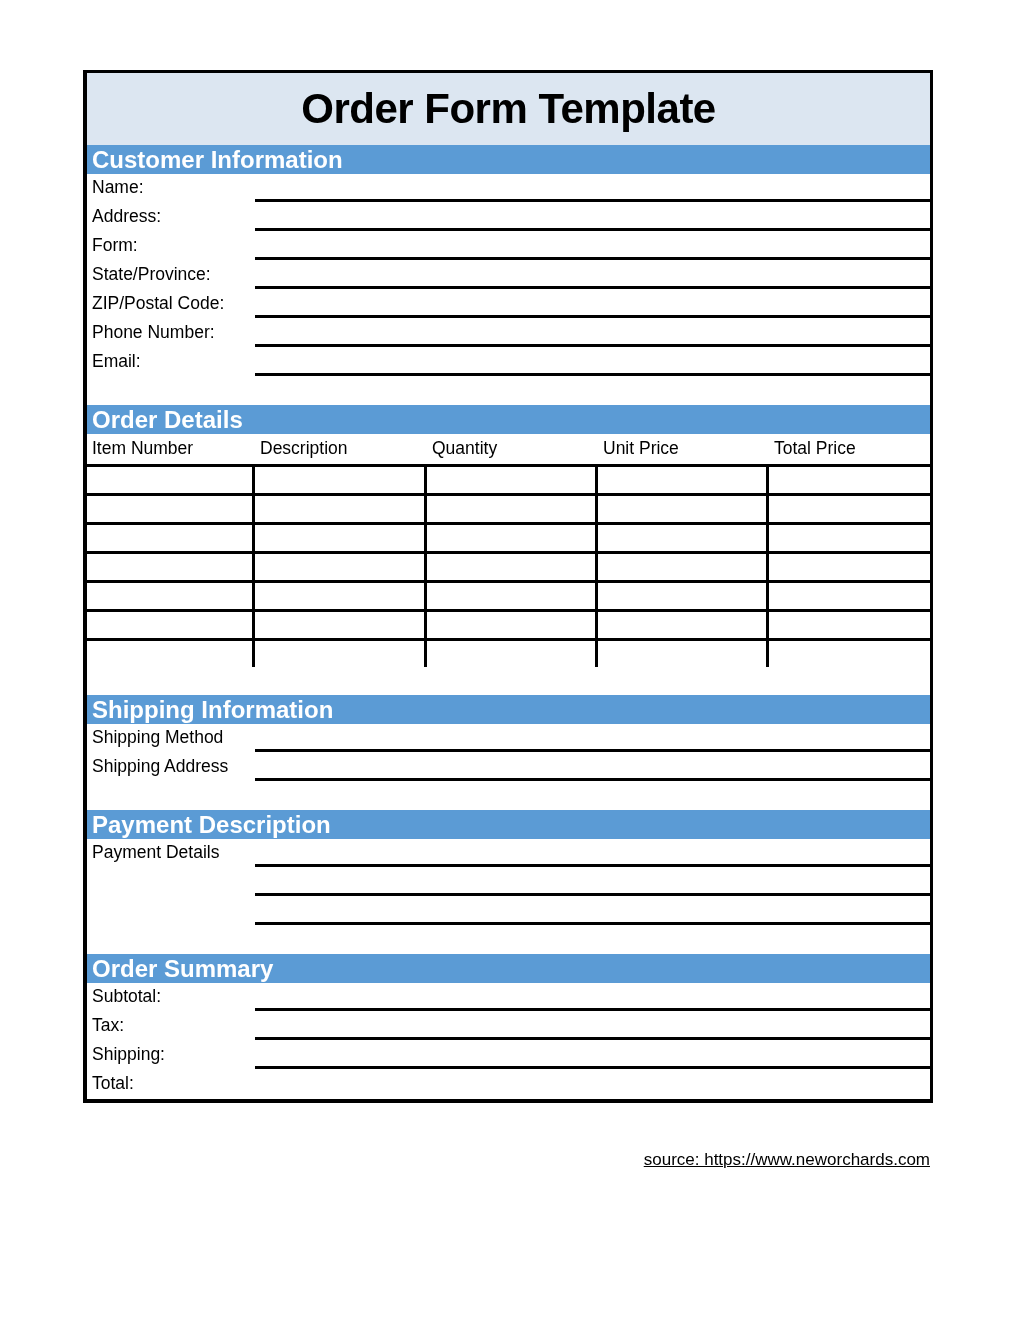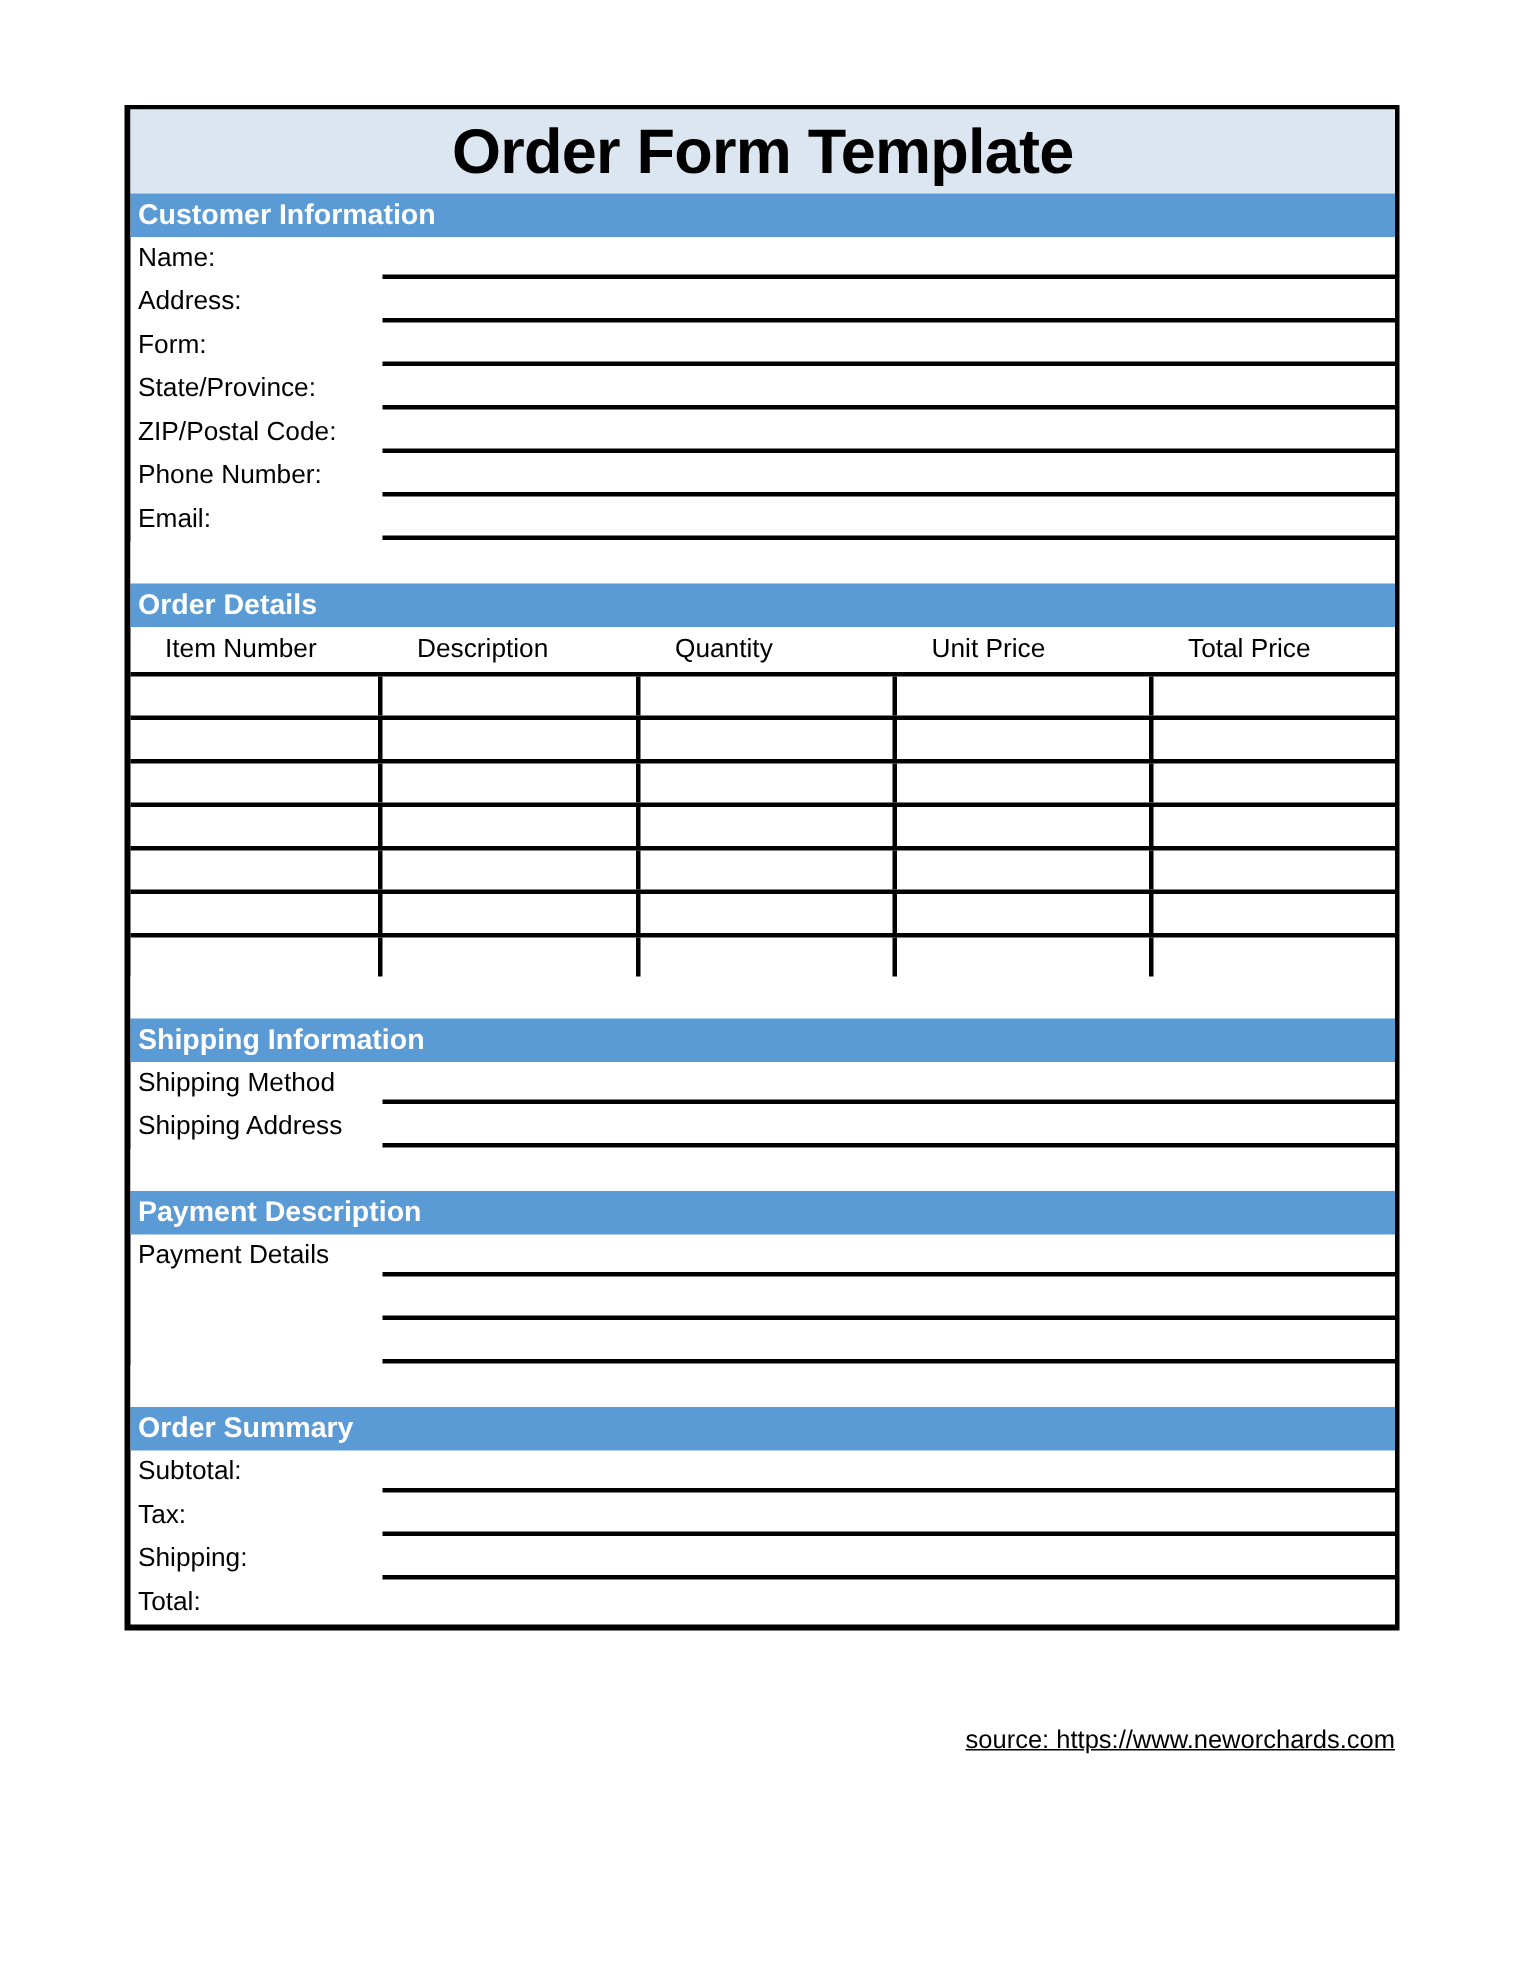--- a/index.html
+++ b/index.html
@@ -33,21 +33,21 @@
     border-right: 3px solid #000000;
     border-top: 3px solid #000000;
     border-bottom: 4px solid #000000;
     box-sizing: border-box;
     background: #ffffff;
   }
 
   
   .title-bar {
     background: #dce6f1;
-    height: 56px;
+    height: 72px;
     display: flex;
     align-items: center;
     justify-content: center;
   }
   .title-text {
     font-size: 42px;
     font-weight: bold;
     color: #000000;
     letter-spacing: -0.5px;
     line-height: 1;
@@ -57,21 +57,21 @@
   .section-bar {
     background: #5b9bd5;
     height: 29px;
     display: flex;
     align-items: center;
     padding-left: 5px;
     box-sizing: border-box;
   }
   .section-bar-text {
     color: #ffffff;
-    font-size: 19px;
+    font-size: 24px;
     font-weight: bold;
     line-height: 1;
   }
 
   
   .field-row {
     height: 29px;
     display: flex;
     align-items: flex-start;
     position: relative;
@@ -104,21 +104,21 @@
 
   
   .tbl-head {
     height: 30px;
     display: flex;
     align-items: center;
   }
   .tbl-head .cell {
     font-size: 17.5px;
     color: #000000;
-    padding-left: 23px;
+    padding-left: 5px;
     box-sizing: border-box;
     line-height: 1;
   }
   .tbl-row {
     height: 29px;
     display: flex;
     border-top: 3px solid #000000;
     box-sizing: border-box;
   }
   .tbl-row:last-of-type {

